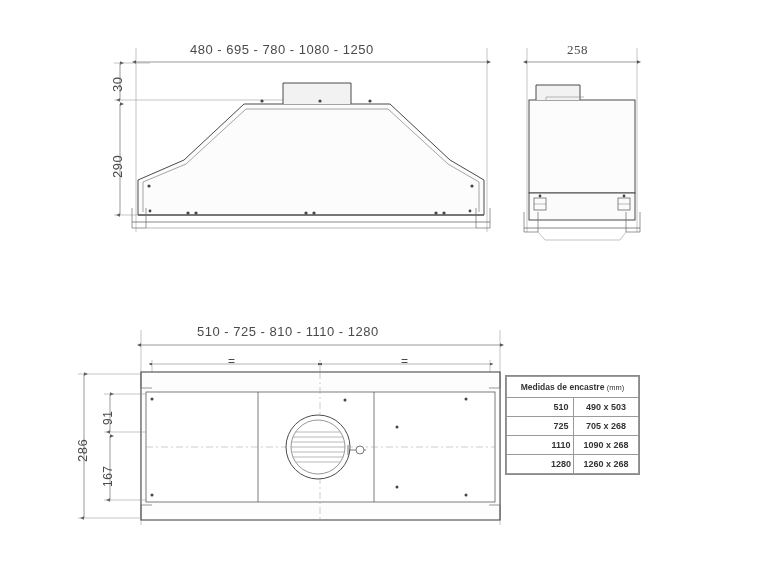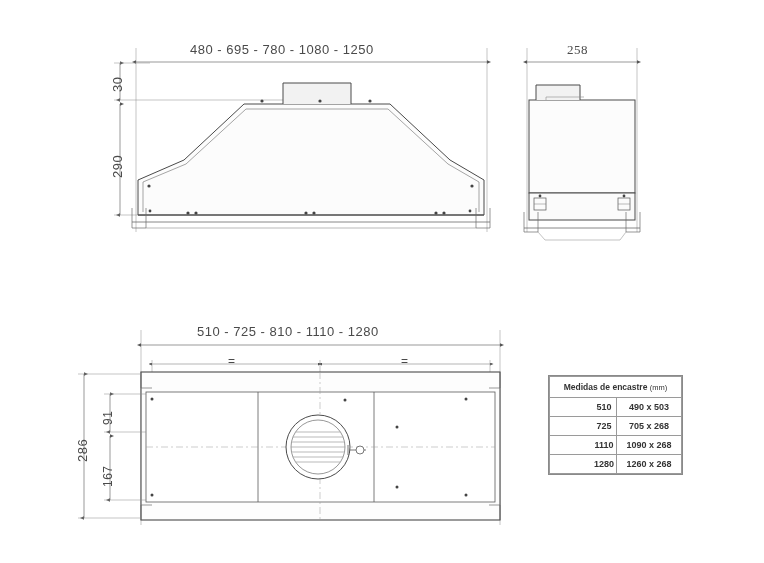--- a/index.html
+++ b/index.html
@@ -34,21 +34,21 @@
     color: #4a4a4a;
     white-space: nowrap;
   }
   .dim-text.vert {
     transform-origin: left top;
     transform: rotate(-90deg);
   }
   
   .table-wrap {
     position: absolute;
-    left: 548px;
+    left: 505px;
     top: 375px;
     width: 133px;
     border: 1px solid #8a8a8a;
     background: #ffffff;
   }
   table.encastre {
     border-collapse: collapse;
     width: 100%;
     font-size: 9px;
   }

